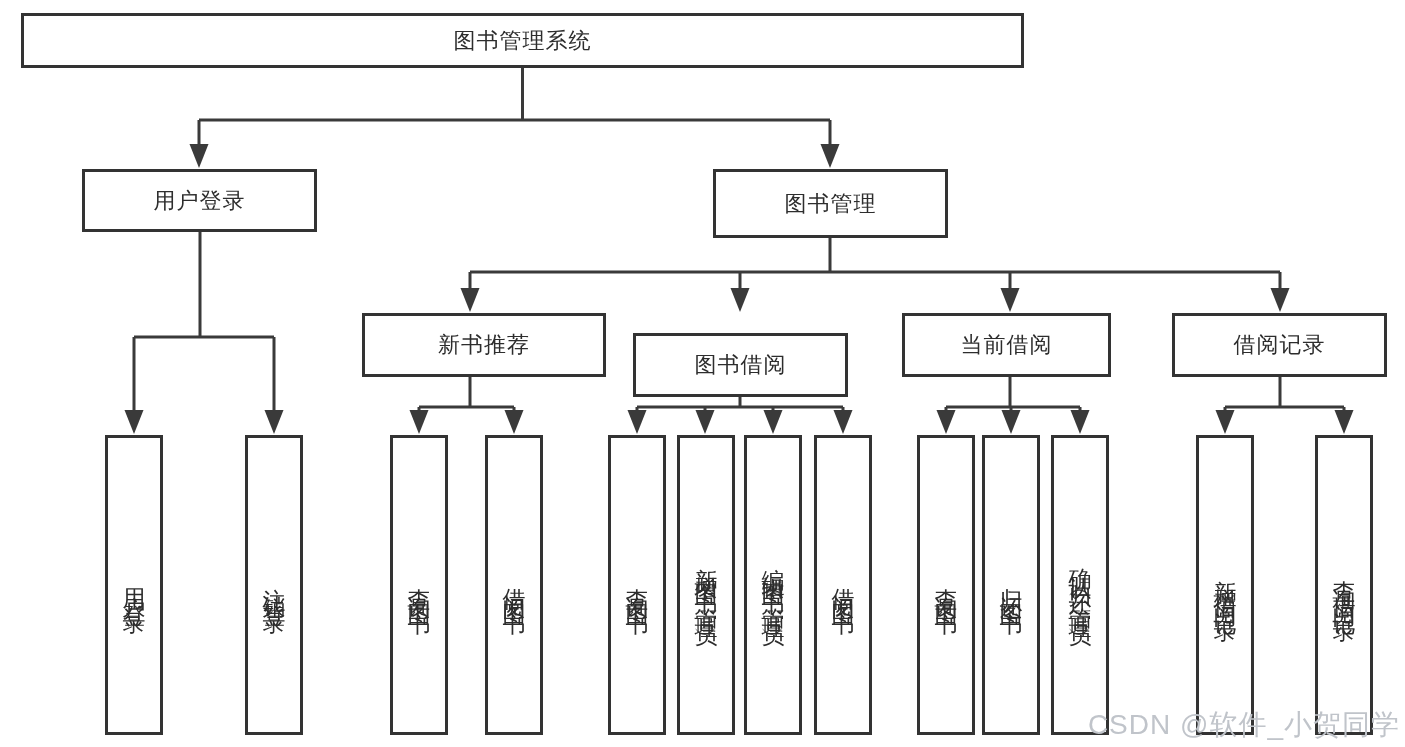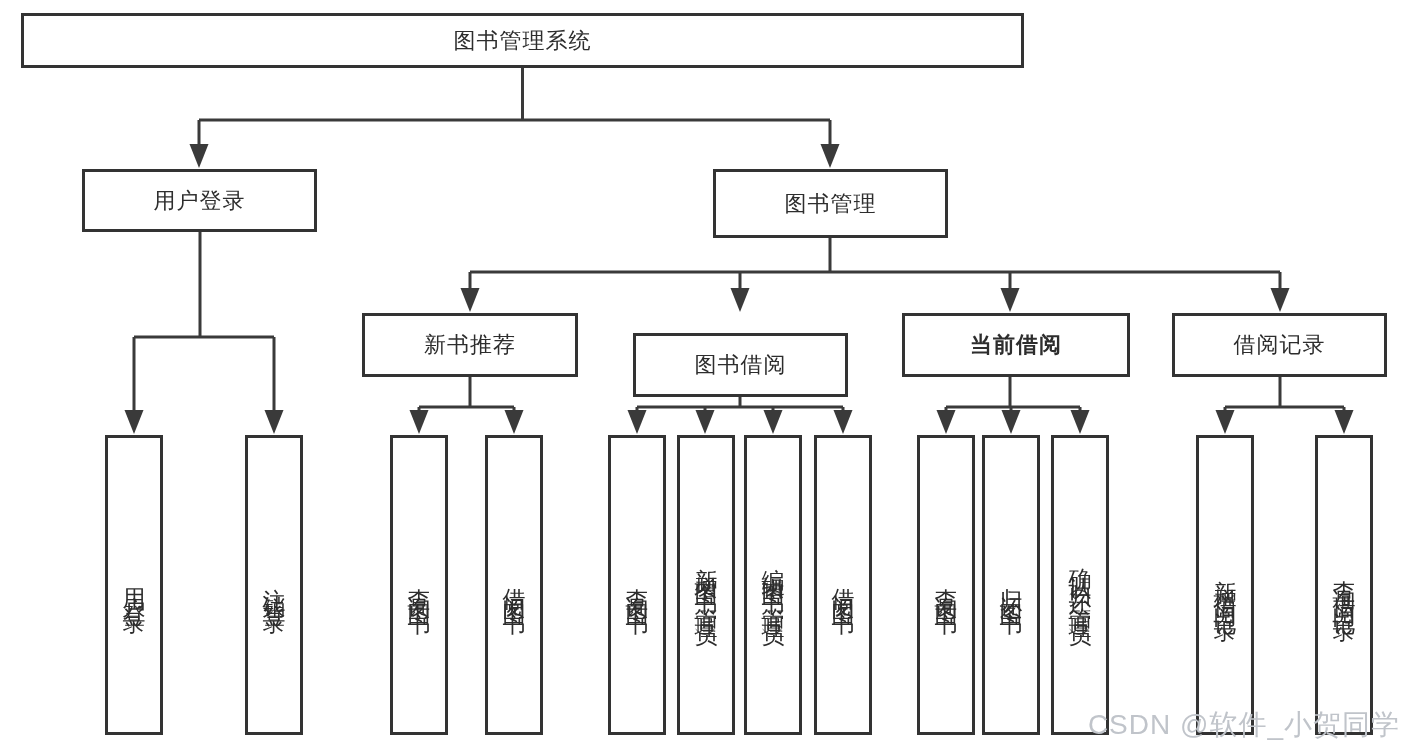--- a/index.html
+++ b/index.html
@@ -28,23 +28,23 @@
     text-orientation:mixed;
     letter-spacing:8px;
     font-size:23px;
     line-height:1;
     padding-top:2px;
   }
   
   .p-root   {left:21px;  top:13px;  width:1003px;height:55px;font-family:Liberation Mono, monospace;}
   .p-login  {left:82px;  top:169px; width:235px; height:63px;}
   .p-mgmt   {left:713px; top:169px; width:235px; height:69px;}
-  .p-new    {left:362px; top:313px; width:216px; height:64px;}
+  .p-new    {left:362px; top:313px; width:244px; height:64px;}
   .p-borrow {left:633px; top:313px; width:215px; height:64px;margin-top:20px;}
-  .p-current{left:902px; top:313px; width:228px; height:64px;font-weight:bold;}
+  .p-current{left:902px; top:313px; width:209px; height:64px;}
   .p-records{left:1172px;top:313px; width:215px; height:64px;}
   
   .leaf{top:435px;width:58px;height:300px;}
   .l1a{left:105px;} .l1b{left:245px;}
   .l2a{left:390px;} .l2b{left:485px;}
   .l3a{left:608px;} .l3b{left:677px;} .l3c{left:744px;} .l3d{left:814px;}
   .l4a{left:917px;} .l4b{left:982px;} .l4c{left:1051px;}
   .l5a{left:1196px;} .l5b{left:1315px;}
   .watermark{
     position:absolute;

